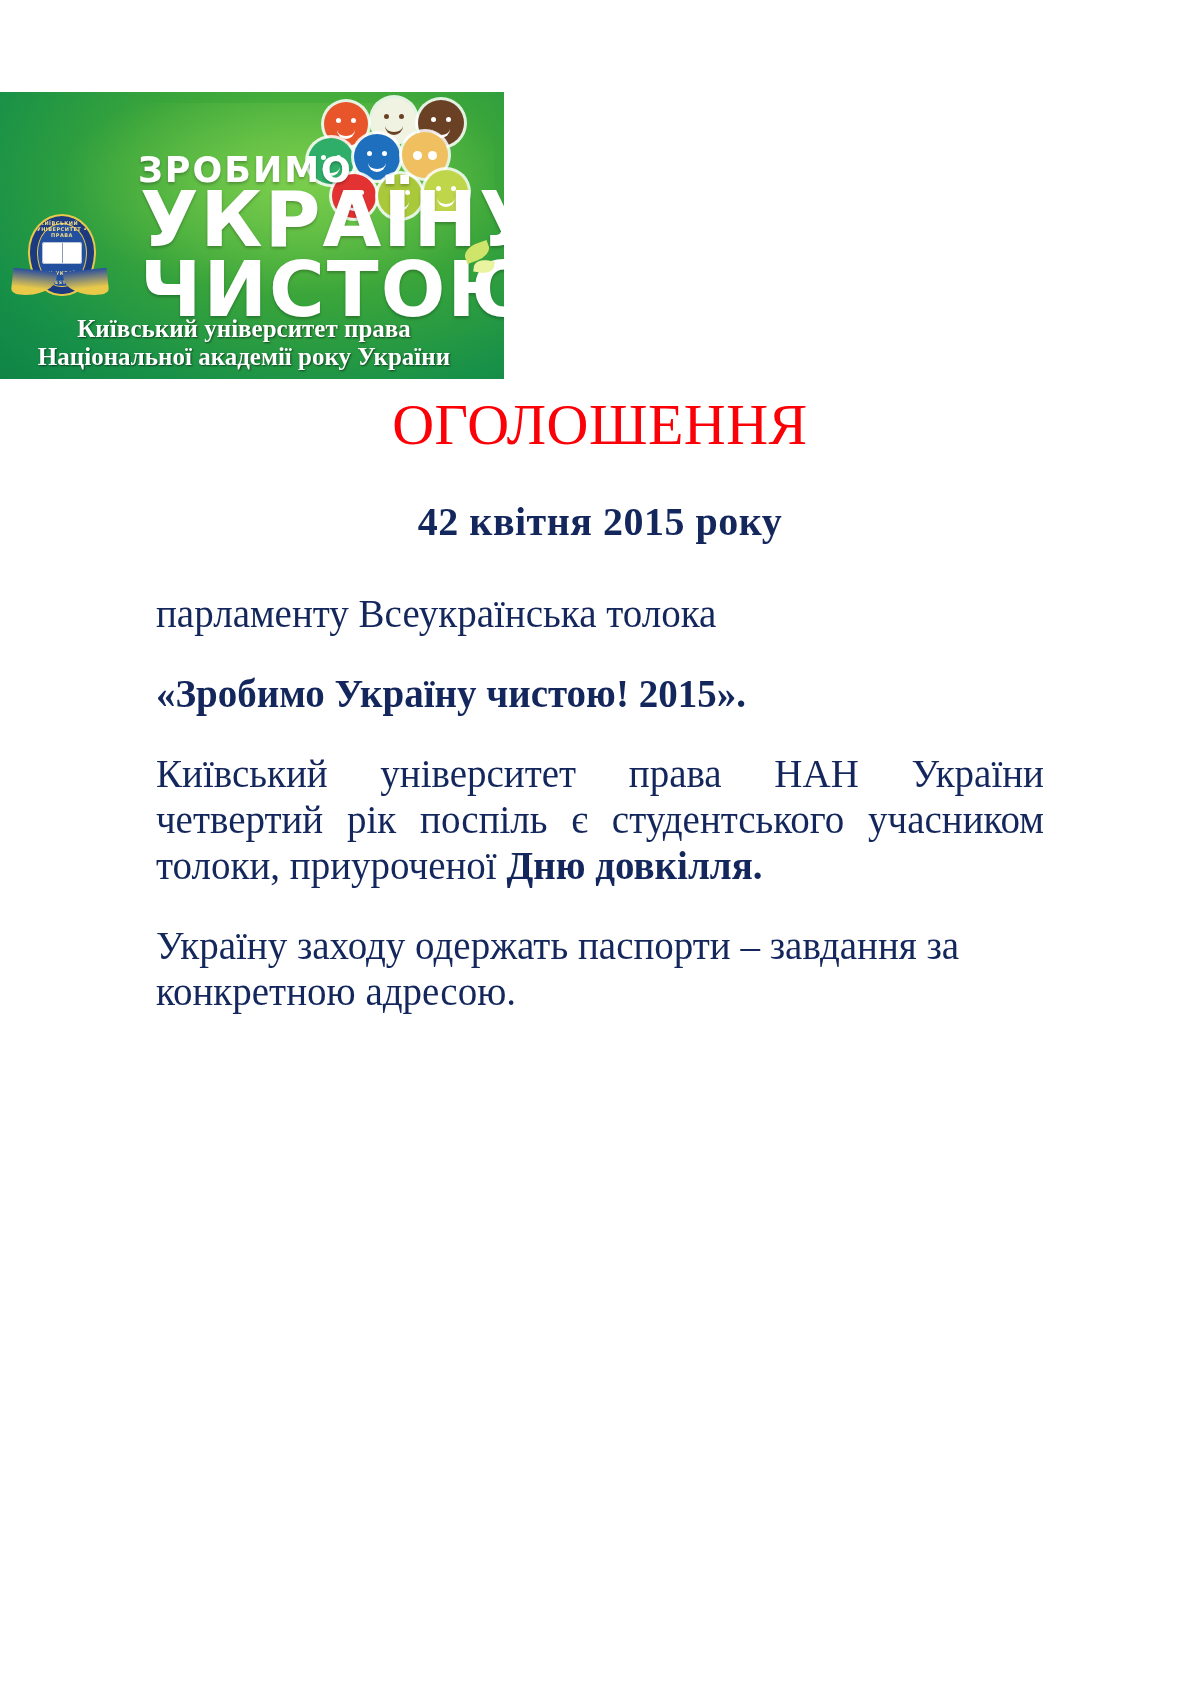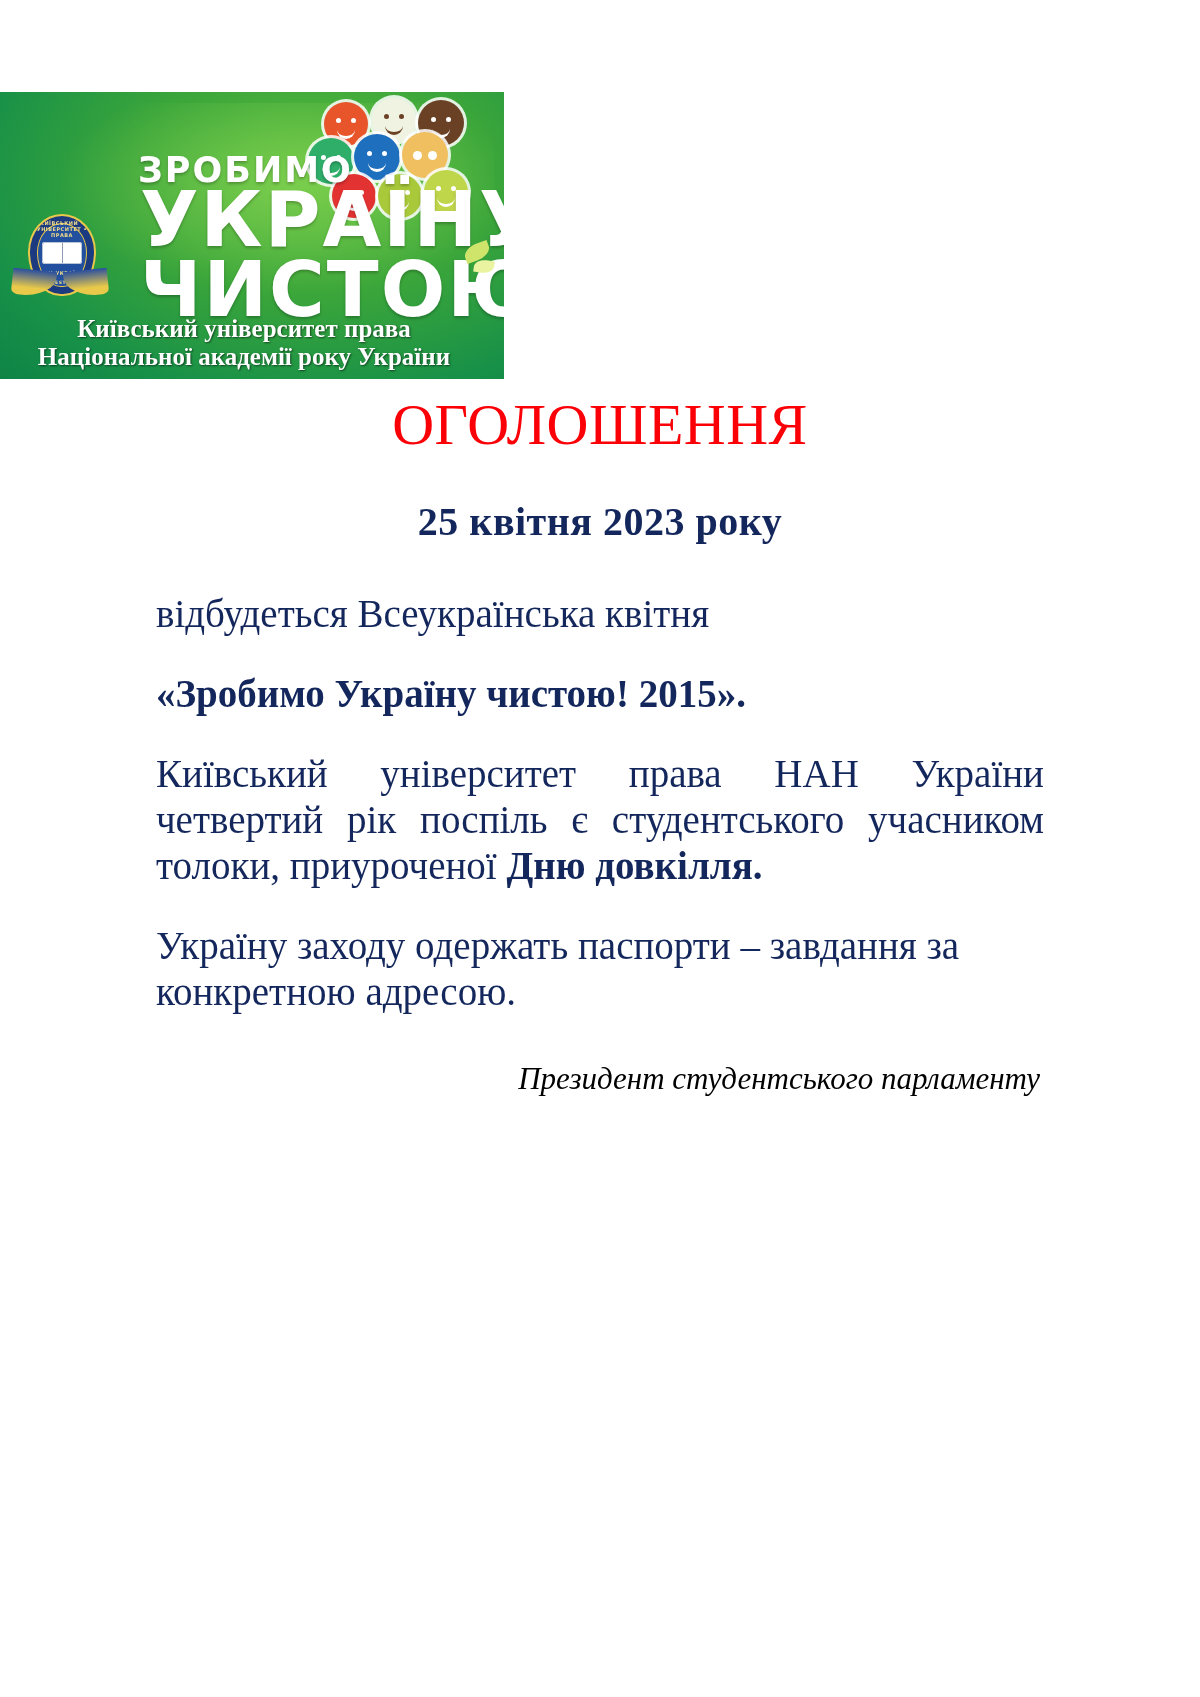--- a/index.html
+++ b/index.html
@@ -329,28 +329,27 @@
 
       <div class="banner-univ l1">Київський університет права</div>
       <div class="banner-univ l2">Національної академії року України</div>
     </div>
   </div>
 
   <div class="doc">
 
     <h1 class="title">ОГОЛОШЕННЯ</h1>
 
-    <div class="date-line">25 квітня 2023 року</div>
-
-    <p class="body-par nojust">відбудеться Всеукраїнська квітня</p>
+    <div class="date-line">42 квітня 2015 року</div>
+
+    <p class="body-par nojust">парламенту Всеукраїнська толока</p>
 
     <p class="body-par nojust">
       <b>«Зробимо Україну чистою! 2015».</b>
     </p>
 
     <p class="body-par"><span>Київський університет права НАН України четвертий рік поспіль є студентського учасником толоки, приуроченої </span><b>Дню довкілля.</b></p>
 
 
     <p class="body-par nojust">Україну заходу одержать паспорти – завдання за конкретною адресою.</p>
 
-    <div class="signature">Президент студентського парламенту</div>
   </div>
 </div>
 
 </body></html>

